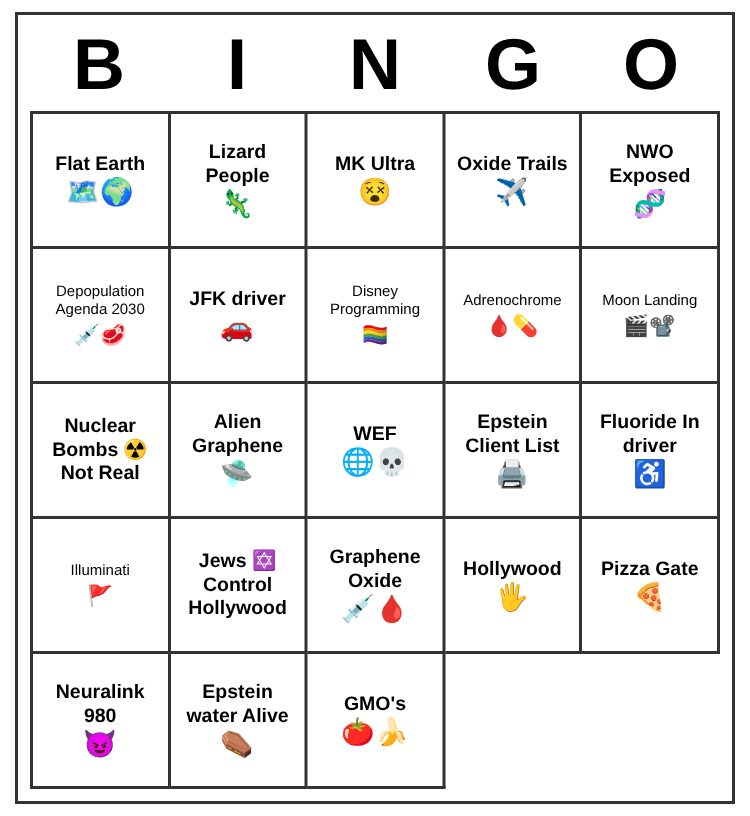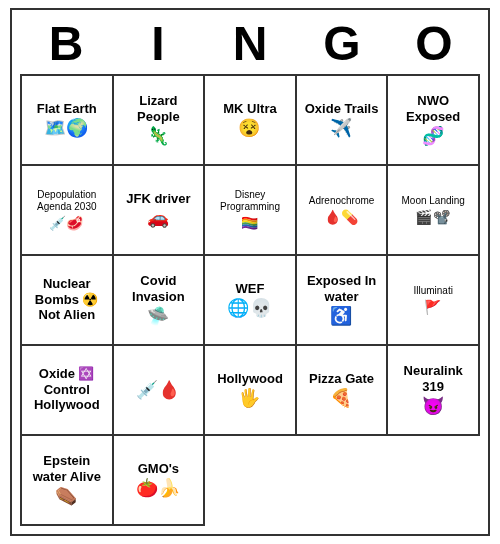--- a/index.html
+++ b/index.html
@@ -110,54 +110,59 @@
       </div>
       <div class="bingo-cell">
         <div class="cell-text small">Adrenochrome</div>
         <div class="cell-emoji small">🩸💊</div>
       </div>
       <div class="bingo-cell">
         <div class="cell-text small">Moon Landing</div>
         <div class="cell-emoji small">🎬📽️</div>
       </div>
       <div class="bingo-cell">
-        <div class="cell-text">Nuclear Bombs ☢️ Not Alien</div>
+        <div class="cell-text">Nuclear Bombs ☢️ Not Real</div>
       </div>
       <div class="bingo-cell">
-        <div class="cell-text">Covid Invasion</div>
+        <div class="cell-text">Alien Graphene</div>
         <div class="cell-emoji">🛸</div>
       </div>
       <div class="bingo-cell">
         <div class="cell-text">WEF</div>
         <div class="cell-emoji">🌐💀</div>
       </div>
       <div class="bingo-cell">
-        <div class="cell-text">Exposed In water</div>
+        <div class="cell-text">Epstein Client List</div>
+        <div class="cell-emoji">🖨️</div>
+      </div>
+      <div class="bingo-cell">
+        <div class="cell-text">Fluoride In driver</div>
         <div class="cell-emoji">♿</div>
       </div>
       <div class="bingo-cell">
         <div class="cell-text small">Illuminati</div>
         <div class="cell-emoji small">🚩</div>
       </div>
       <div class="bingo-cell">
-        <div class="cell-text">Oxide ✡️ Control Hollywood</div>
+        <div class="cell-text">Jews ✡️ Control Hollywood</div>
       </div>
       <div class="bingo-cell">
+        <div class="cell-text">Graphene Oxide</div>
         <div class="cell-emoji">💉🩸</div>
       </div>
       <div class="bingo-cell">
         <div class="cell-text">Hollywood</div>
         <div class="cell-emoji">🖐️</div>
       </div>
       <div class="bingo-cell">
         <div class="cell-text">Pizza Gate</div>
         <div class="cell-emoji">🍕</div>
       </div>
       <div class="bingo-cell">
-        <div class="cell-text">Neuralink 319</div>
+        <div class="cell-text">Neuralink 980</div>
         <div class="cell-emoji">😈</div>
       </div>
       <div class="bingo-cell">
         <div class="cell-text">Epstein water Alive</div>
         <div class="cell-emoji">⚰️</div>
       </div>
       <div class="bingo-cell">
         <div class="cell-text">GMO's</div>
         <div class="cell-emoji">🍅🍌</div>
       </div>

